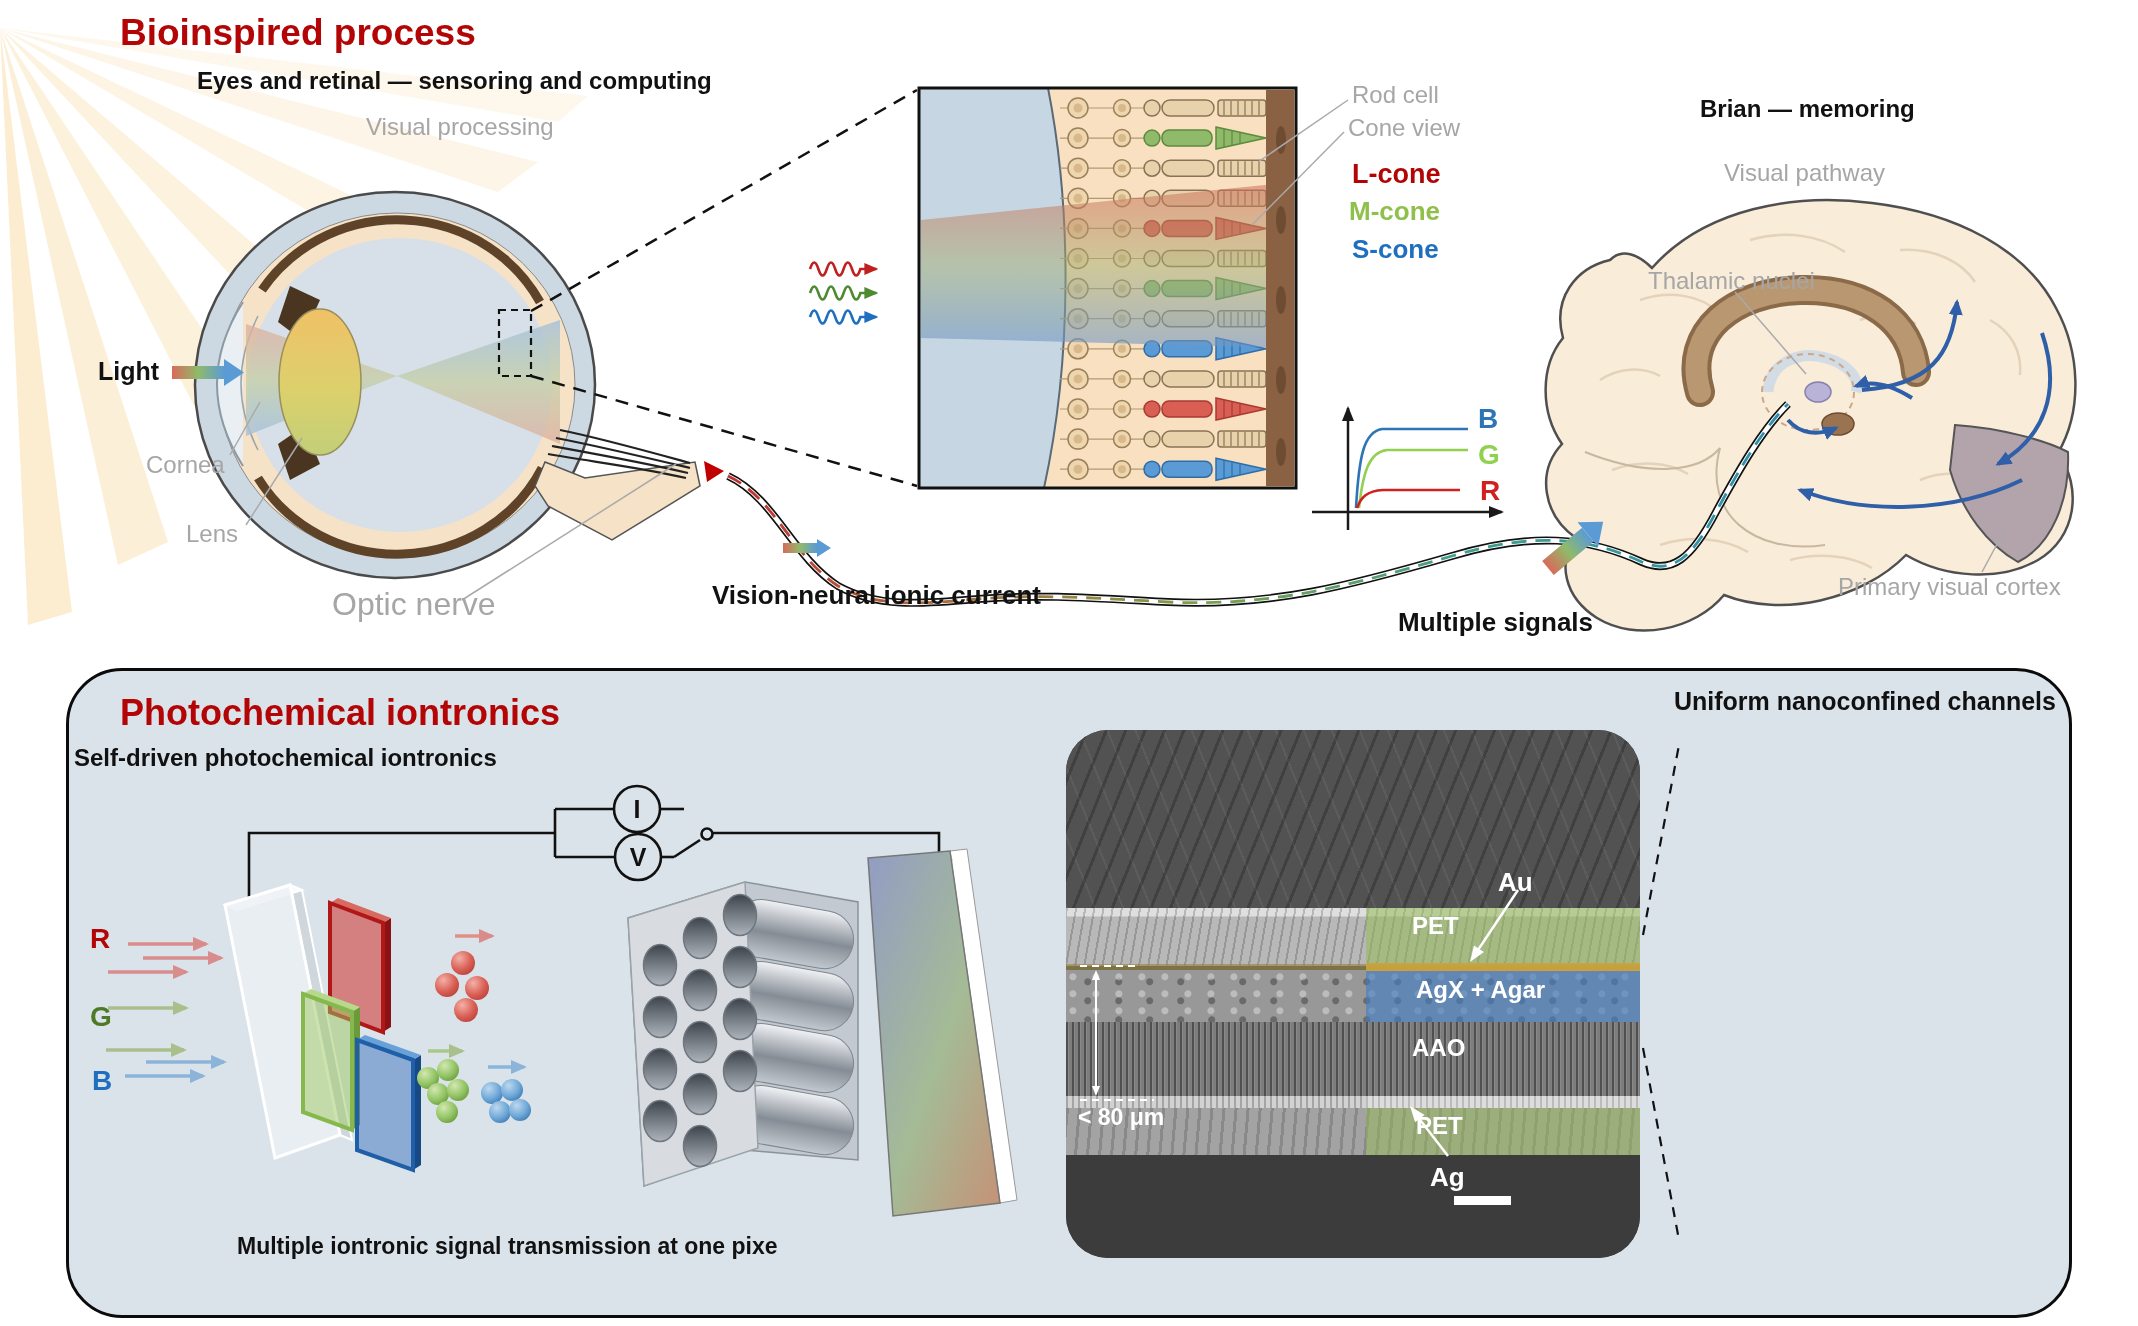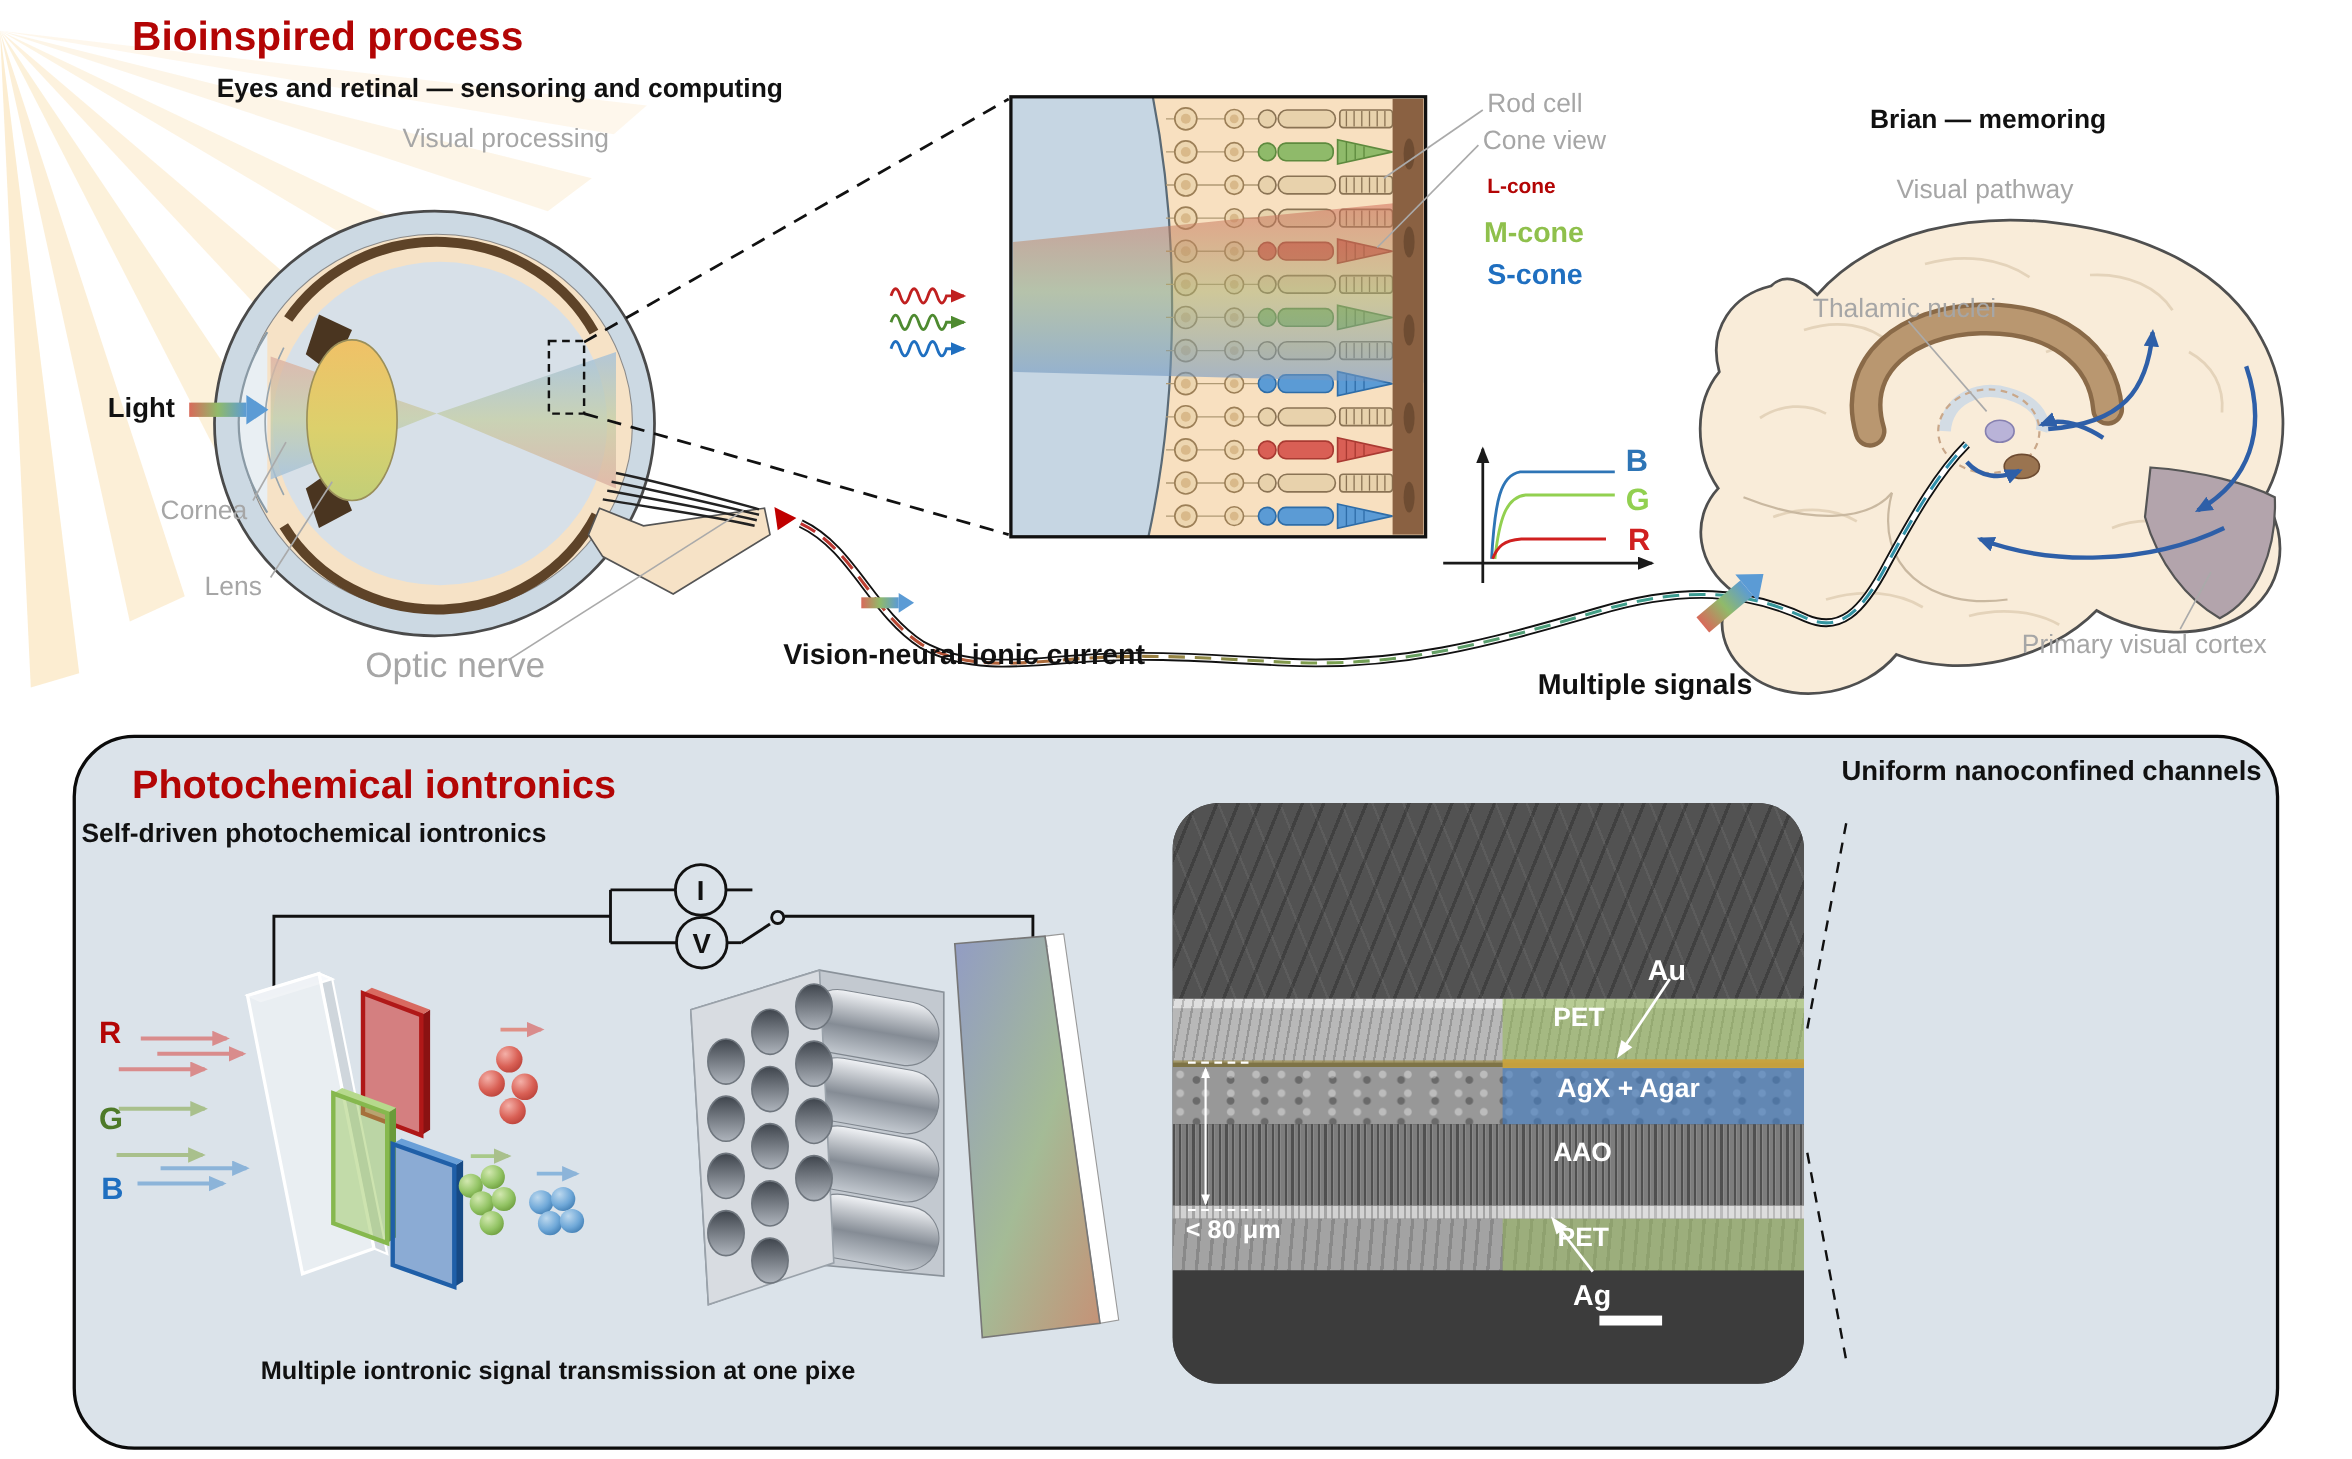--- a/index.html
+++ b/index.html
@@ -610,21 +610,21 @@
 
   <div class="lbl bold" style="left:120px;top:14px;font-size:37px;color:#b30505;z-index:4;">Bioinspired process</div>
   <div class="lbl bold" style="left:197px;top:68px;font-size:24px;color:#111;z-index:4;">Eyes and  retinal — sensoring and computing</div>
   <div class="lbl gray" style="left:366px;top:114px;font-size:24px;z-index:4;">Visual processing</div>
   <div class="lbl bold" style="left:98px;top:358px;font-size:25px;color:#111;z-index:4;">Light</div>
   <div class="lbl gray" style="left:146px;top:452px;font-size:24px;z-index:4;">Cornea</div>
   <div class="lbl gray" style="left:186px;top:521px;font-size:24px;z-index:4;">Lens</div>
   <div class="lbl gray" style="left:332px;top:588px;font-size:32px;z-index:4;">Optic nerve</div>
   <div class="lbl gray" style="left:1352px;top:82px;font-size:24px;z-index:4;">Rod cell</div>
   <div class="lbl gray" style="left:1348px;top:115px;font-size:24px;z-index:4;">Cone view</div>
-  <div class="lbl bold" style="left:1352px;top:160px;font-size:19px;color:#b30505;z-index:4;">L-cone</div>
+  <div class="lbl bold" style="left:1352px;top:160px;font-size:27px;color:#b30505;z-index:4;">L-cone</div>
   <div class="lbl bold" style="left:1349px;top:198px;font-size:26px;color:#8fc04c;z-index:4;">M-cone</div>
   <div class="lbl bold" style="left:1352px;top:236px;font-size:26px;color:#1f6fc0;z-index:4;">S-cone</div>
   <div class="lbl bold" style="left:1478px;top:404px;font-size:28px;color:#2e75b6;z-index:4;">B</div>
   <div class="lbl bold" style="left:1478px;top:440px;font-size:28px;color:#92d050;z-index:4;">G</div>
   <div class="lbl bold" style="left:1480px;top:476px;font-size:28px;color:#d02020;z-index:4;">R</div>
   <div class="lbl bold" style="left:1700px;top:96px;font-size:24px;color:#111;z-index:4;">Brian — memoring</div>
   <div class="lbl gray" style="left:1724px;top:160px;font-size:24px;z-index:4;">Visual pathway</div>
   <div class="lbl gray" style="left:1648px;top:268px;font-size:24px;z-index:4;">Thalamic nuclei</div>
   <div class="lbl gray" style="left:1838px;top:574px;font-size:24px;z-index:4;">Primary visual cortex</div>
   <div class="lbl bold" style="left:712px;top:582px;font-size:26px;color:#111;z-index:4;">Vision-neural ionic current</div>

